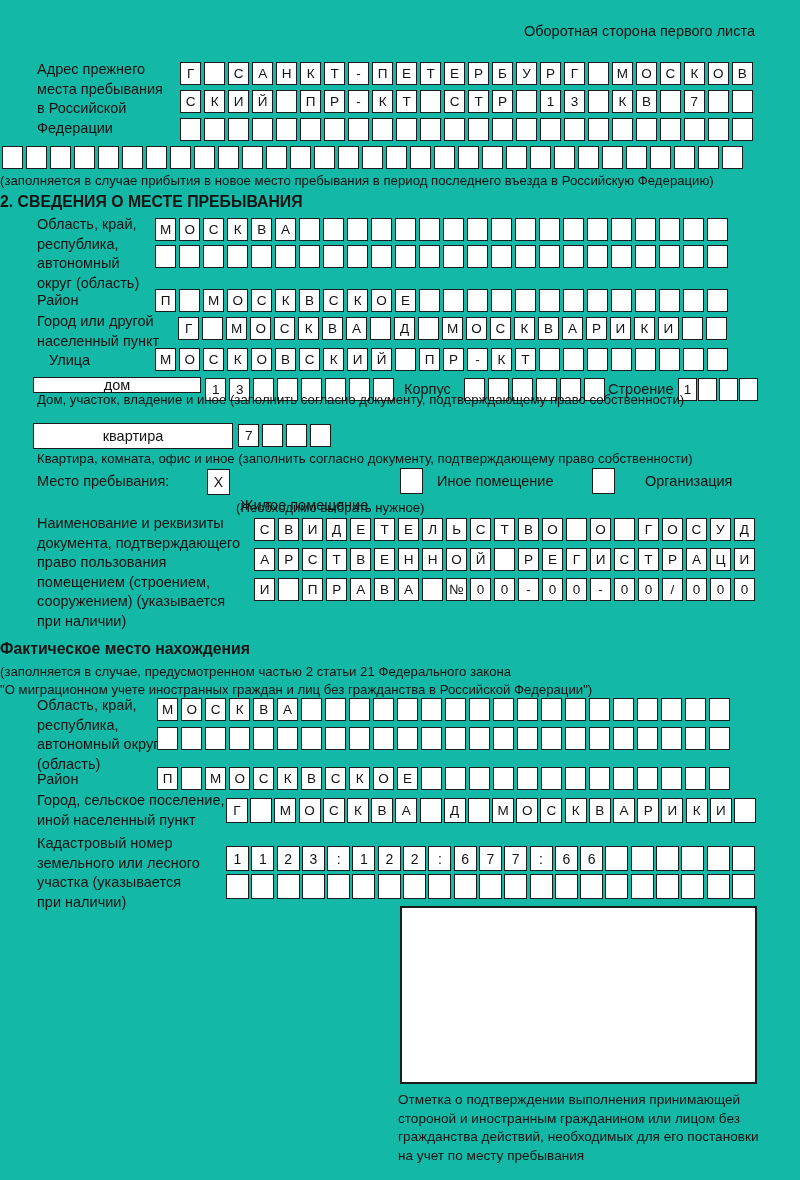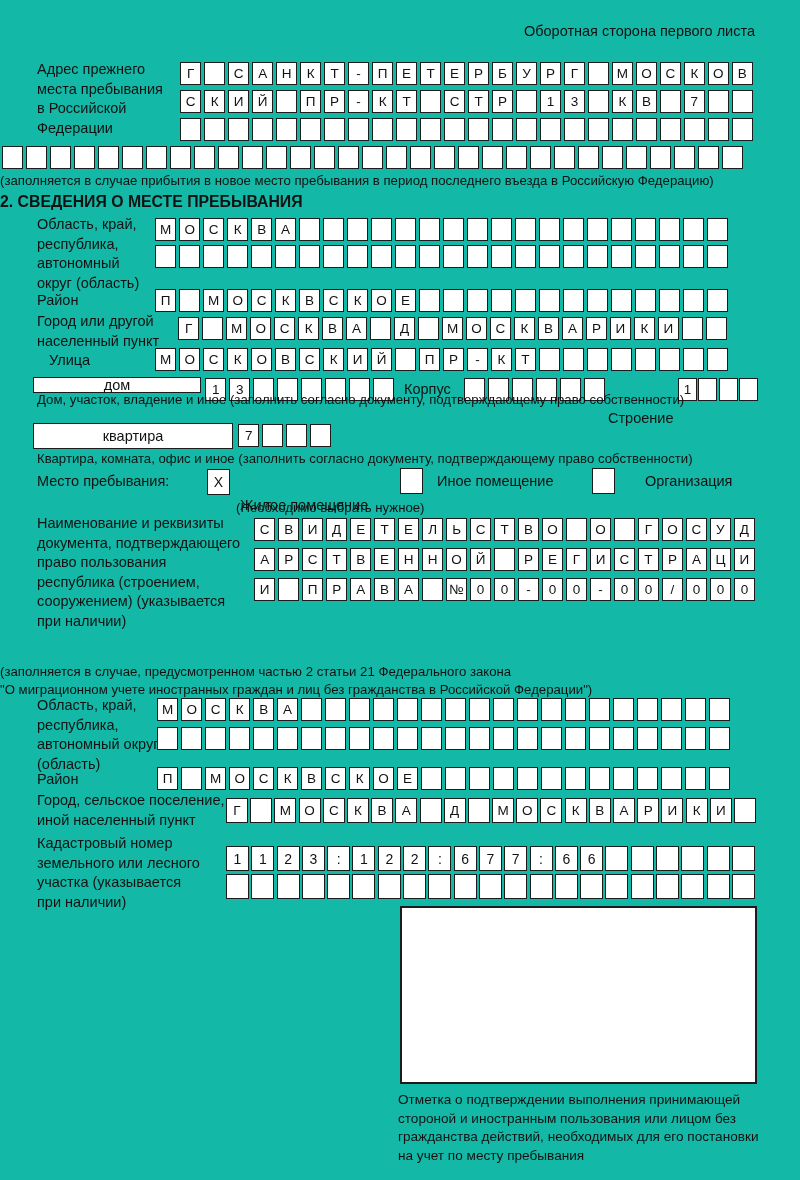--- a/index.html
+++ b/index.html
@@ -319,21 +319,21 @@
       </div>
     <div class="abs lbl" style="left:404px;top:3px;">Корпус</div>
     <div class="abs cells" style="left:464px;top:1px;">
         <div class="cell"></div>
         <div class="cell"></div>
         <div class="cell"></div>
         <div class="cell"></div>
         <div class="cell"></div>
         <div class="cell"></div>
       </div>
-    <div class="abs lbl" style="left:608px;top:3px;margin-top:29px;">Строение</div>
+    <div class="abs lbl" style="left:608px;top:3px;">Строение</div>
     <div class="abs cells small" style="left:678px;top:1px;">
         <div class="cell">1</div>
         <div class="cell"></div>
         <div class="cell"></div>
         <div class="cell"></div>
       </div>
   </div>
   <div class="abs cap" style="left:37px;top:392px;width:760px;">Дом, участок, владение и иное (заполнить согласно документу, подтверждающему право собственности)</div>
 
   <div class="abs" style="left:0;top:423px;width:800px;height:27px;">
@@ -355,21 +355,21 @@
     <div class="abs lbl" style="left:437px;top:4px;">Иное помещение</div>
     <div class="checkbox abs" style="left:592px;top:0;"></div>
     <div class="abs lbl" style="left:645px;top:4px;">Организация</div>
   </div>
   <div class="abs cap center" style="left:236px;top:500px;width:210px;">(Необходимо выбрать нужное)</div>
 
   <div class="abs lbl" style="left:37px;top:514px;width:215px;">
       <div class="lbl-line">Наименование и реквизиты</div>
       <div class="lbl-line">документа, подтверждающего</div>
       <div class="lbl-line">право пользования</div>
-      <div class="lbl-line">республика (строением,</div>
+      <div class="lbl-line">помещением (строением,</div>
       <div class="lbl-line">сооружением) (указывается</div>
       <div class="lbl-line">при наличии)</div>
     </div>
   <div class="abs cells" style="left:254px;top:518px;">
       <div class="cell">С</div>
       <div class="cell">В</div>
       <div class="cell">И</div>
       <div class="cell">Д</div>
       <div class="cell">Е</div>
       <div class="cell">Т</div>
@@ -429,20 +429,21 @@
       <div class="cell">0</div>
       <div class="cell">-</div>
       <div class="cell">0</div>
       <div class="cell">0</div>
       <div class="cell">/</div>
       <div class="cell">0</div>
       <div class="cell">0</div>
       <div class="cell">0</div>
     </div>
 
+  <div class="abs hdr" style="top:640px;">Фактическое место нахождения</div>
   <div class="abs cap center" style="left:0;top:664px;width:800px;">(заполняется в случае, предусмотренном частью 2 статьи 21 Федерального закона</div>
   <div class="abs cap center" style="left:0;top:682px;width:800px;">"О миграционном учете иностранных граждан и лиц без гражданства в Российской Федерации")</div>
 
   <div class="abs lbl" style="left:37px;top:696px;width:150px;">
       <div class="lbl-line">Область, край,</div>
       <div class="lbl-line">республика,</div>
       <div class="lbl-line">автономный округ</div>
       <div class="lbl-line">(область)</div>
     </div>
   <div class="abs cells" style="left:157px;top:698px;">
@@ -604,18 +605,18 @@
       <div class="cell"></div>
       <div class="cell"></div>
       <div class="cell"></div>
       <div class="cell"></div>
       <div class="cell"></div>
     </div>
 
   <div class="stampbox abs" style="left:400px;top:906px;width:357px;height:178px;"></div>
   <div class="abs center" style="left:398px;top:1091px;width:395px;font-size:13.6px;line-height:18.5px;">
       <div class="lbl-line">Отметка о подтверждении выполнения принимающей</div>
-      <div class="lbl-line">стороной и иностранным пользования или лицом без</div>
+      <div class="lbl-line">стороной и иностранным гражданином или лицом без</div>
       <div class="lbl-line">гражданства действий, необходимых для его постановки</div>
       <div class="lbl-line">на учет по месту пребывания</div>
     </div>
 
 </div>
 
 </body></html>

